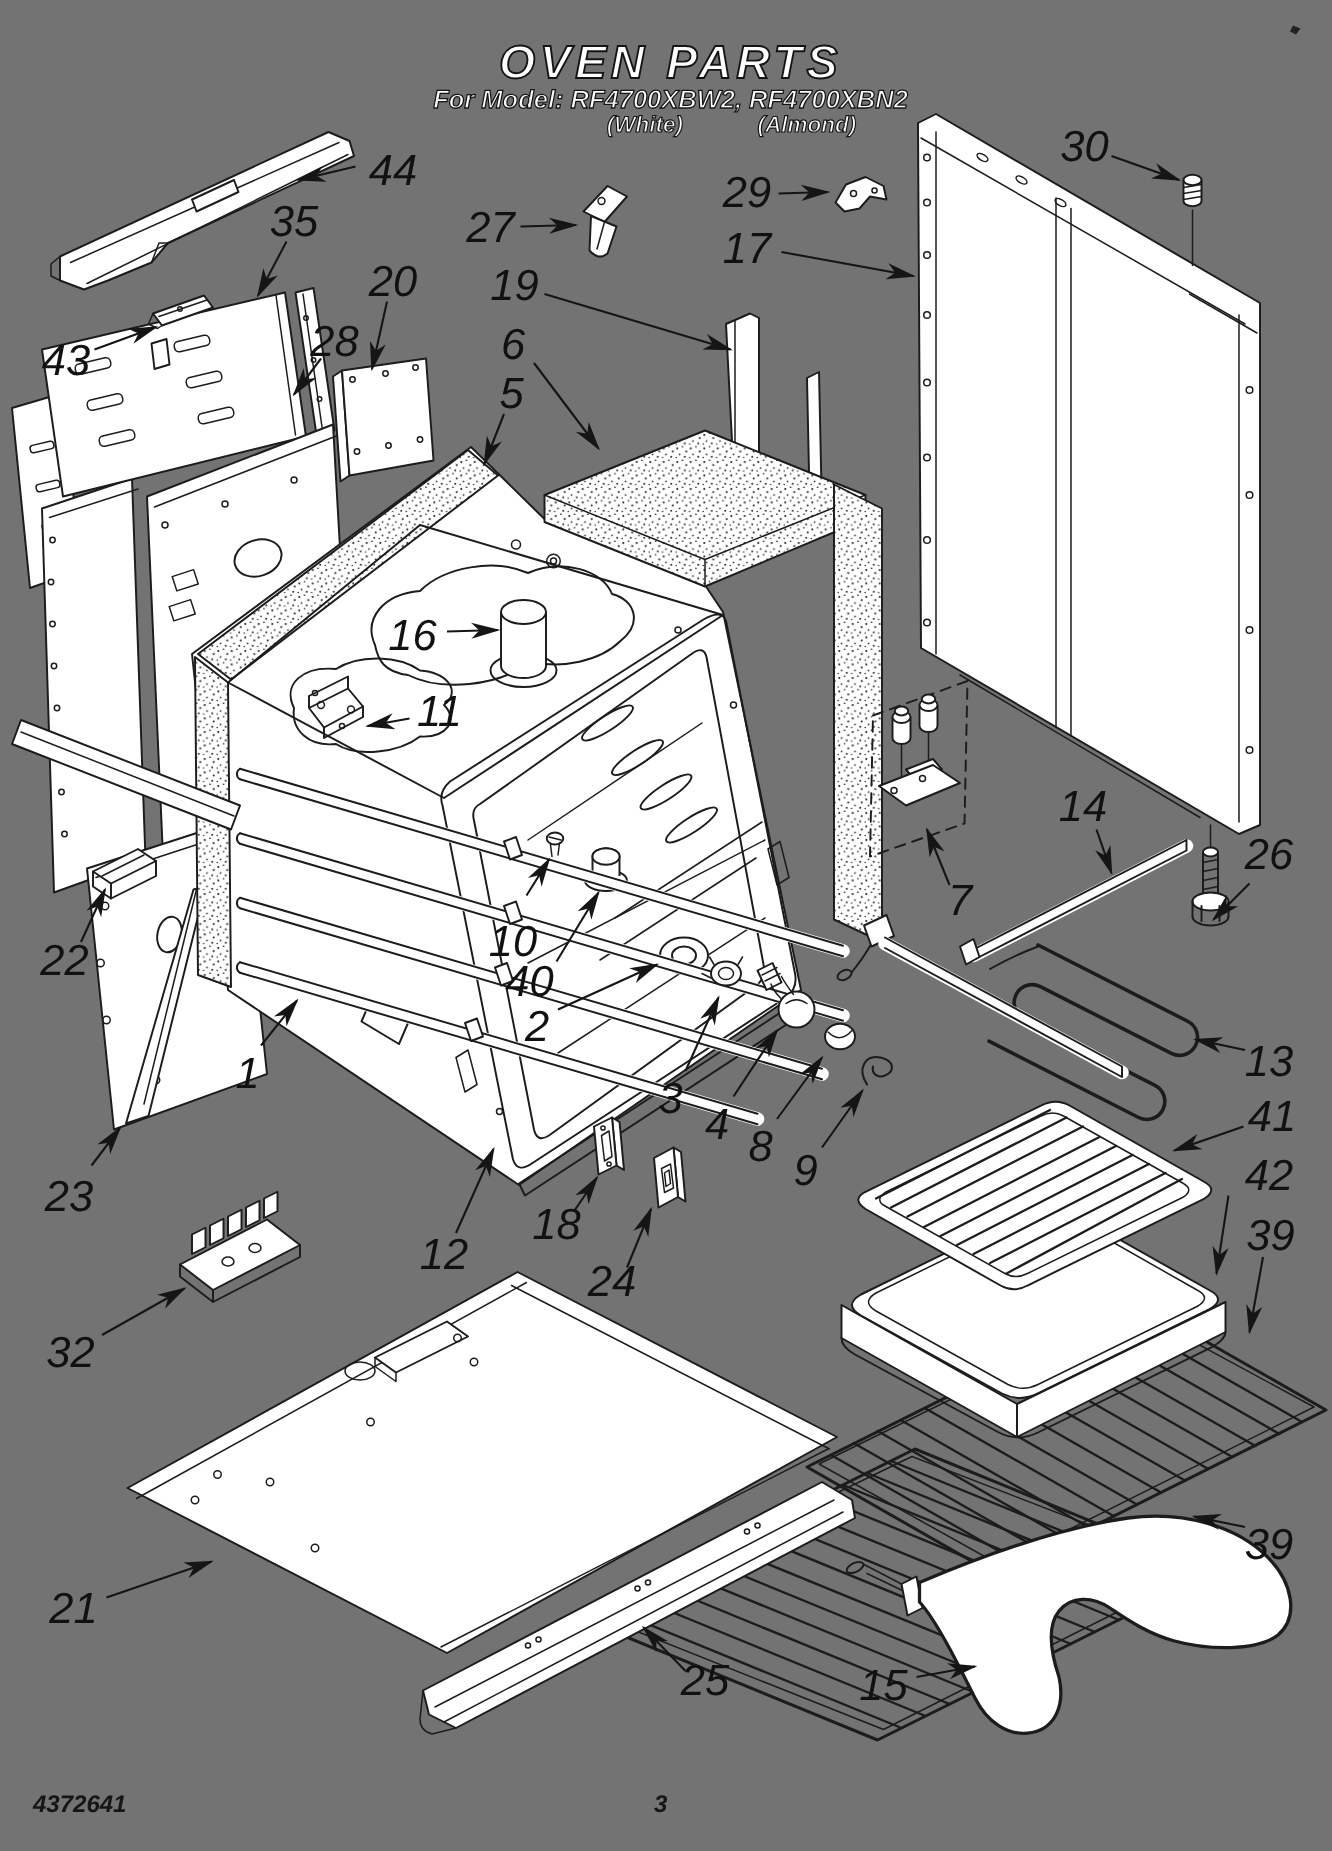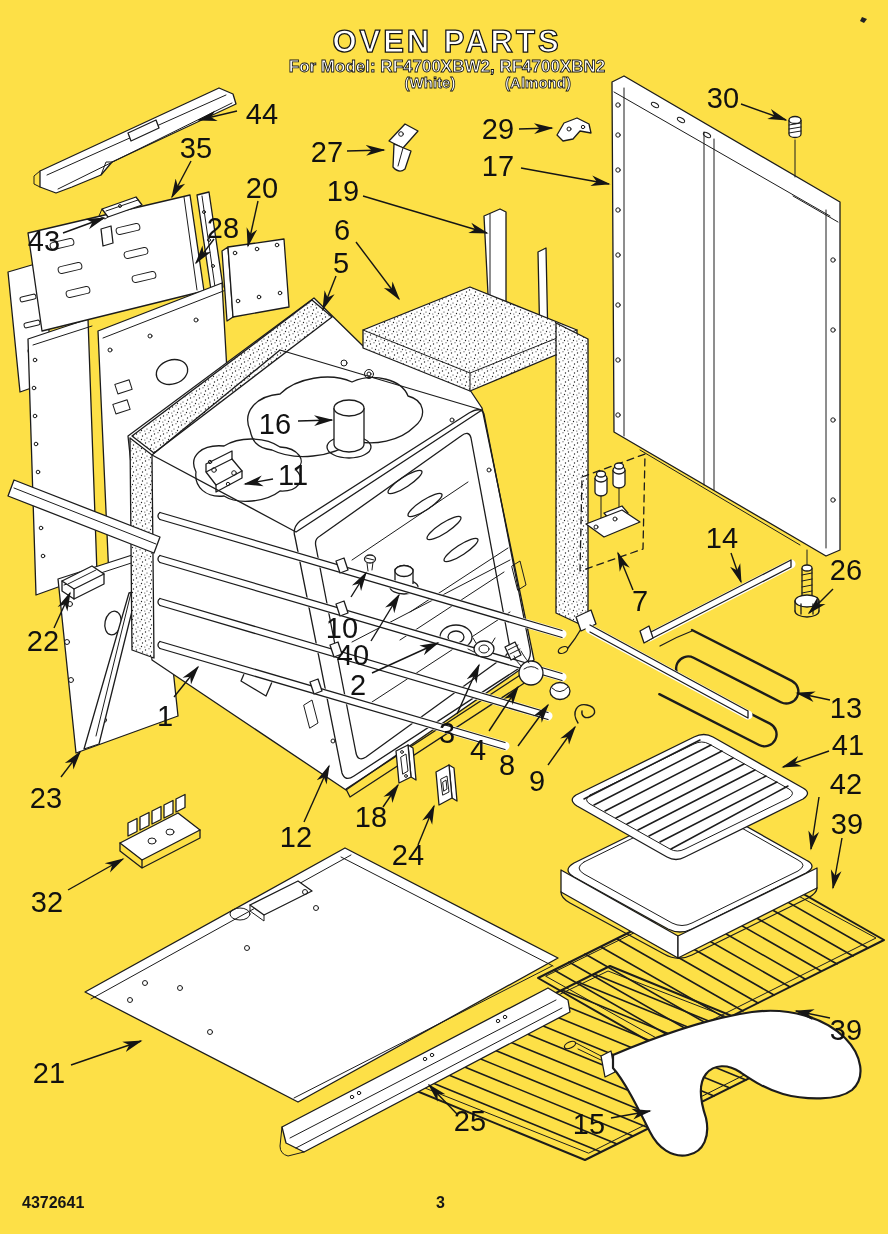--- a/index.html
+++ b/index.html
@@ -1,18 +1,18 @@
 <!DOCTYPE html>
 <html><head>
 <meta charset="utf-8">
 <style>
   html,body { margin:0; padding:0; background:#888; }
   #page {
-    position:relative; width:888px; height:1234px; background:#fde047;
-    font-family:"Liberation Sans", sans-serif; overflow:hidden;
+    position:relative; width:888px; height:1234px; background:#737373;
+    font-family:"Liberation Sans", sans-serif; overflow:hidden;font-style:italic;
   }
   svg { display:block; }
   .ln  { fill:none; stroke:#1c1c1c; stroke-width:1.3; stroke-linejoin:round; stroke-linecap:round; }
   .fw  { fill:#ffffff; stroke:#1c1c1c; stroke-width:1.3; stroke-linejoin:round; }
   .sp  { fill:url(#speck); stroke:#1c1c1c; stroke-width:1.3; stroke-linejoin:round; }
   .w1  { stroke-width:1; }
   .w2  { stroke-width:2; }
   .w16 { stroke-width:1.6; }
   .mask { fill:none; stroke:#ffffff; stroke-width:9; stroke-linecap:round; }
   .dash { stroke-dasharray:7 5; }

